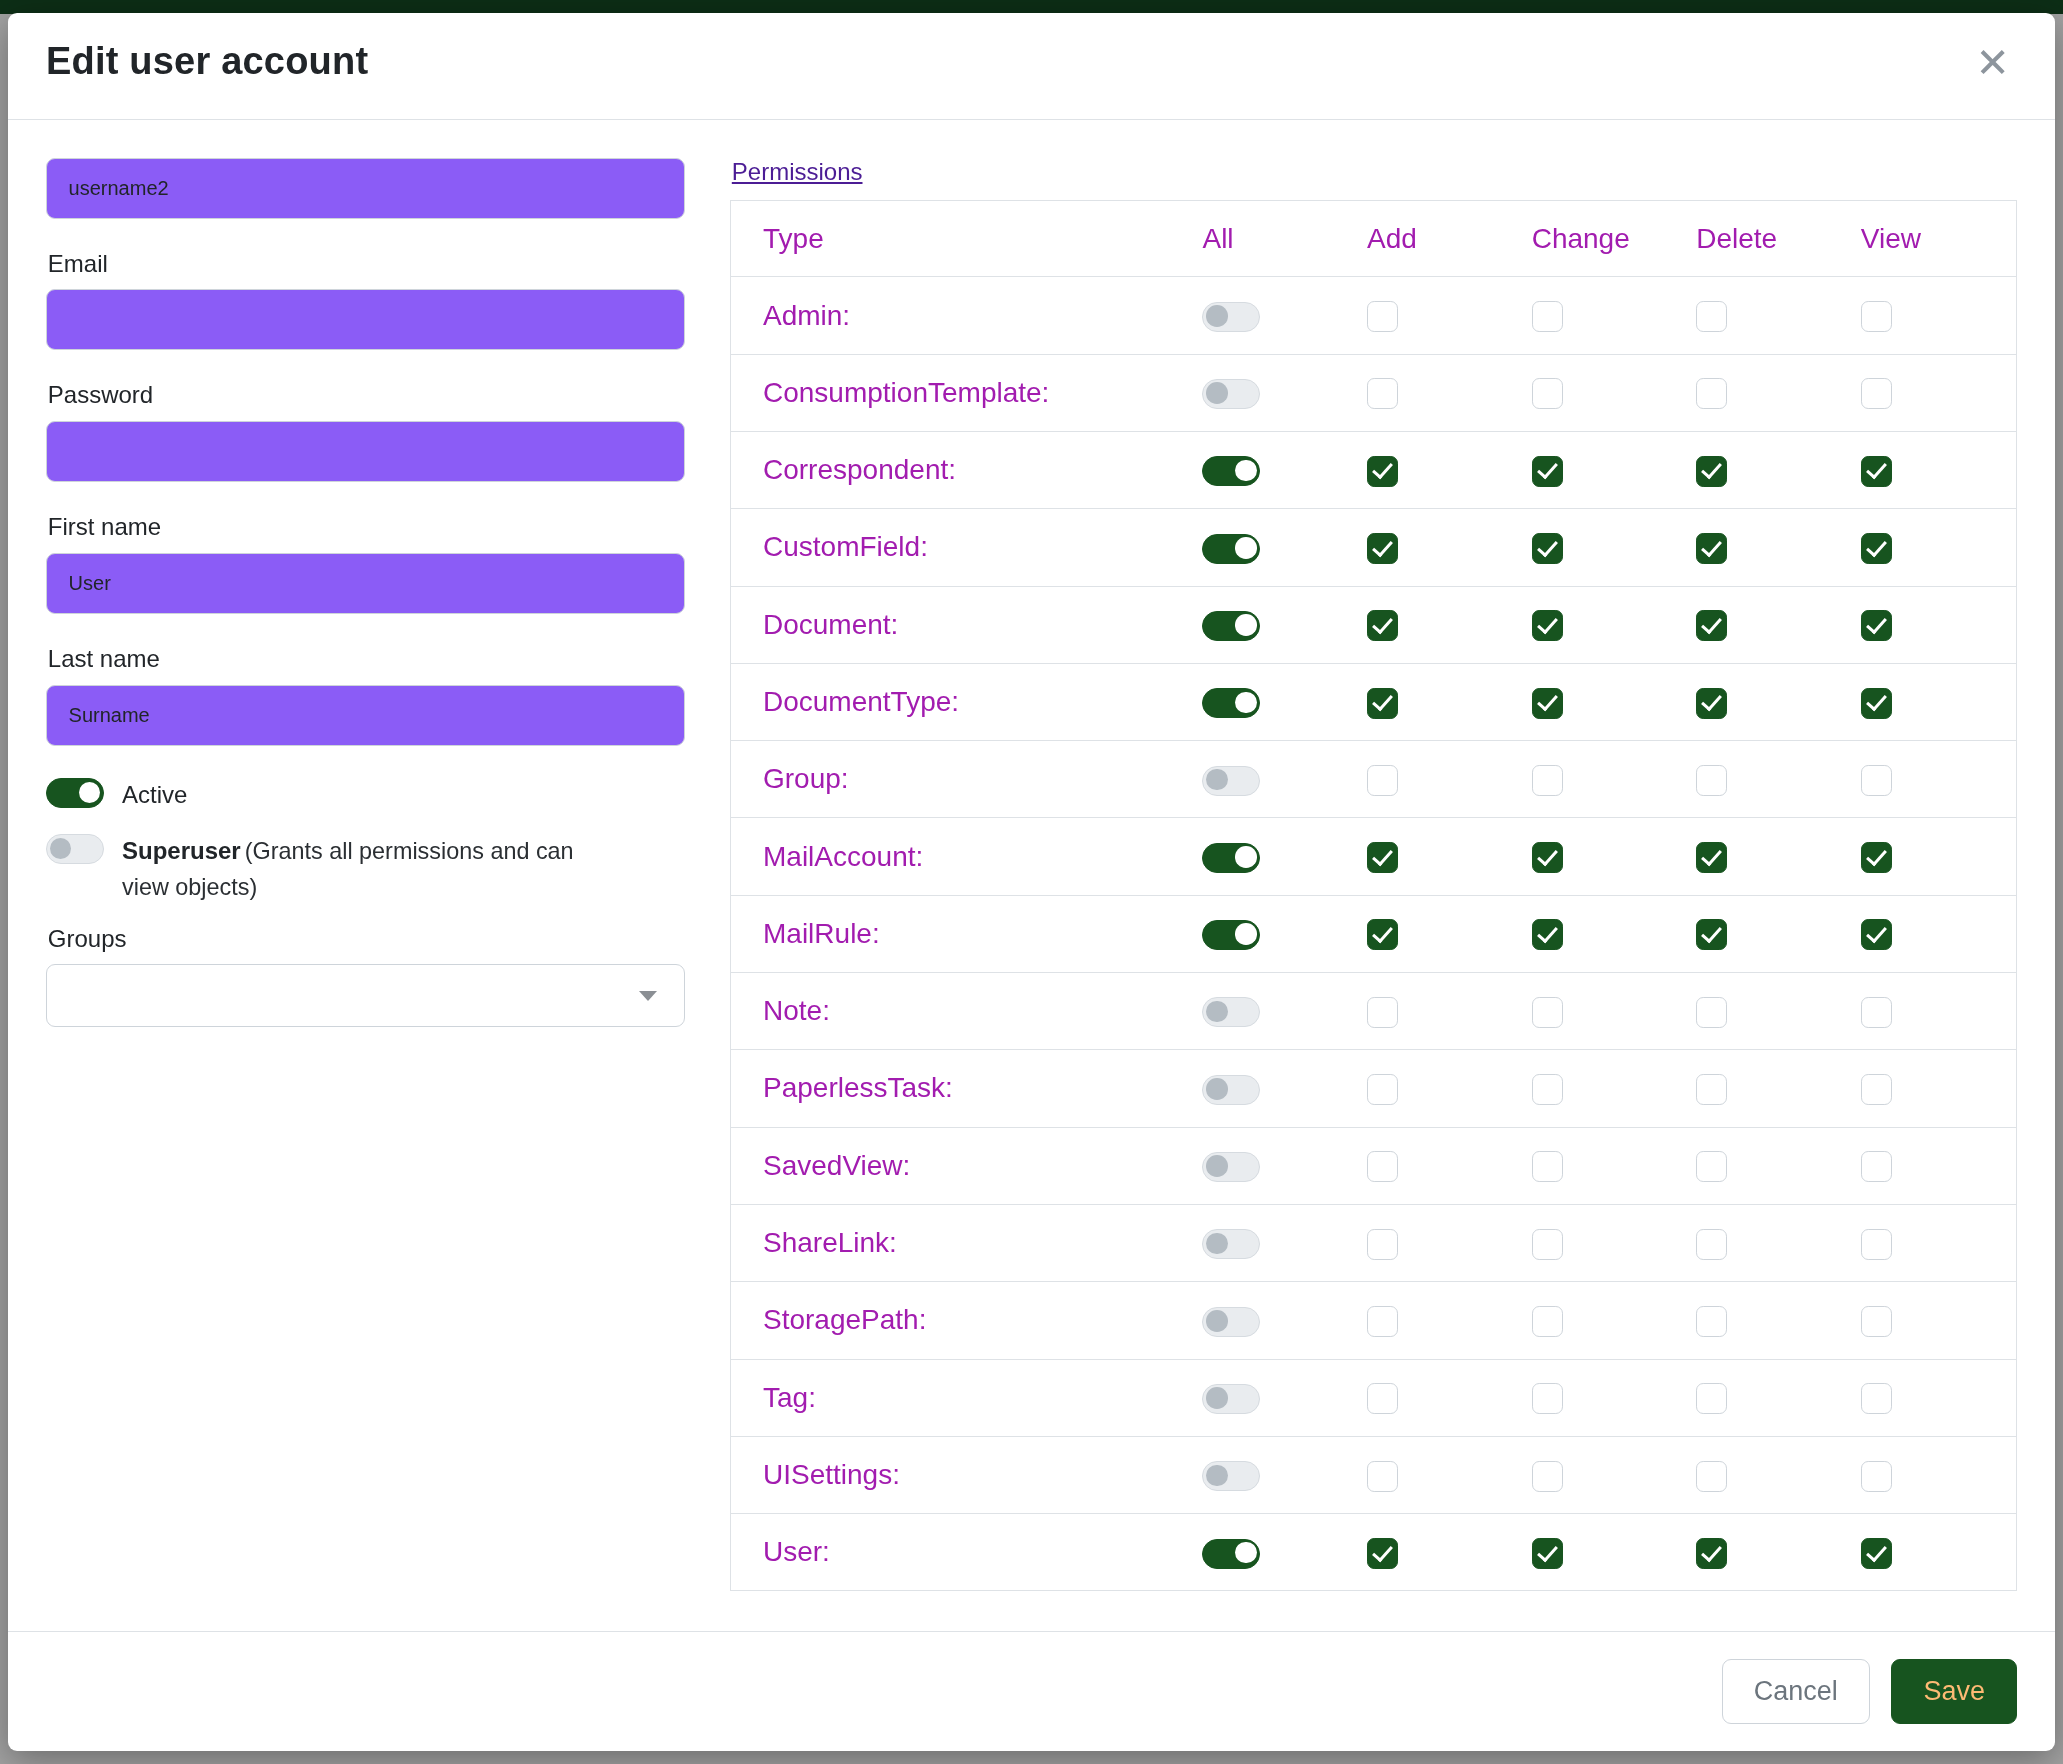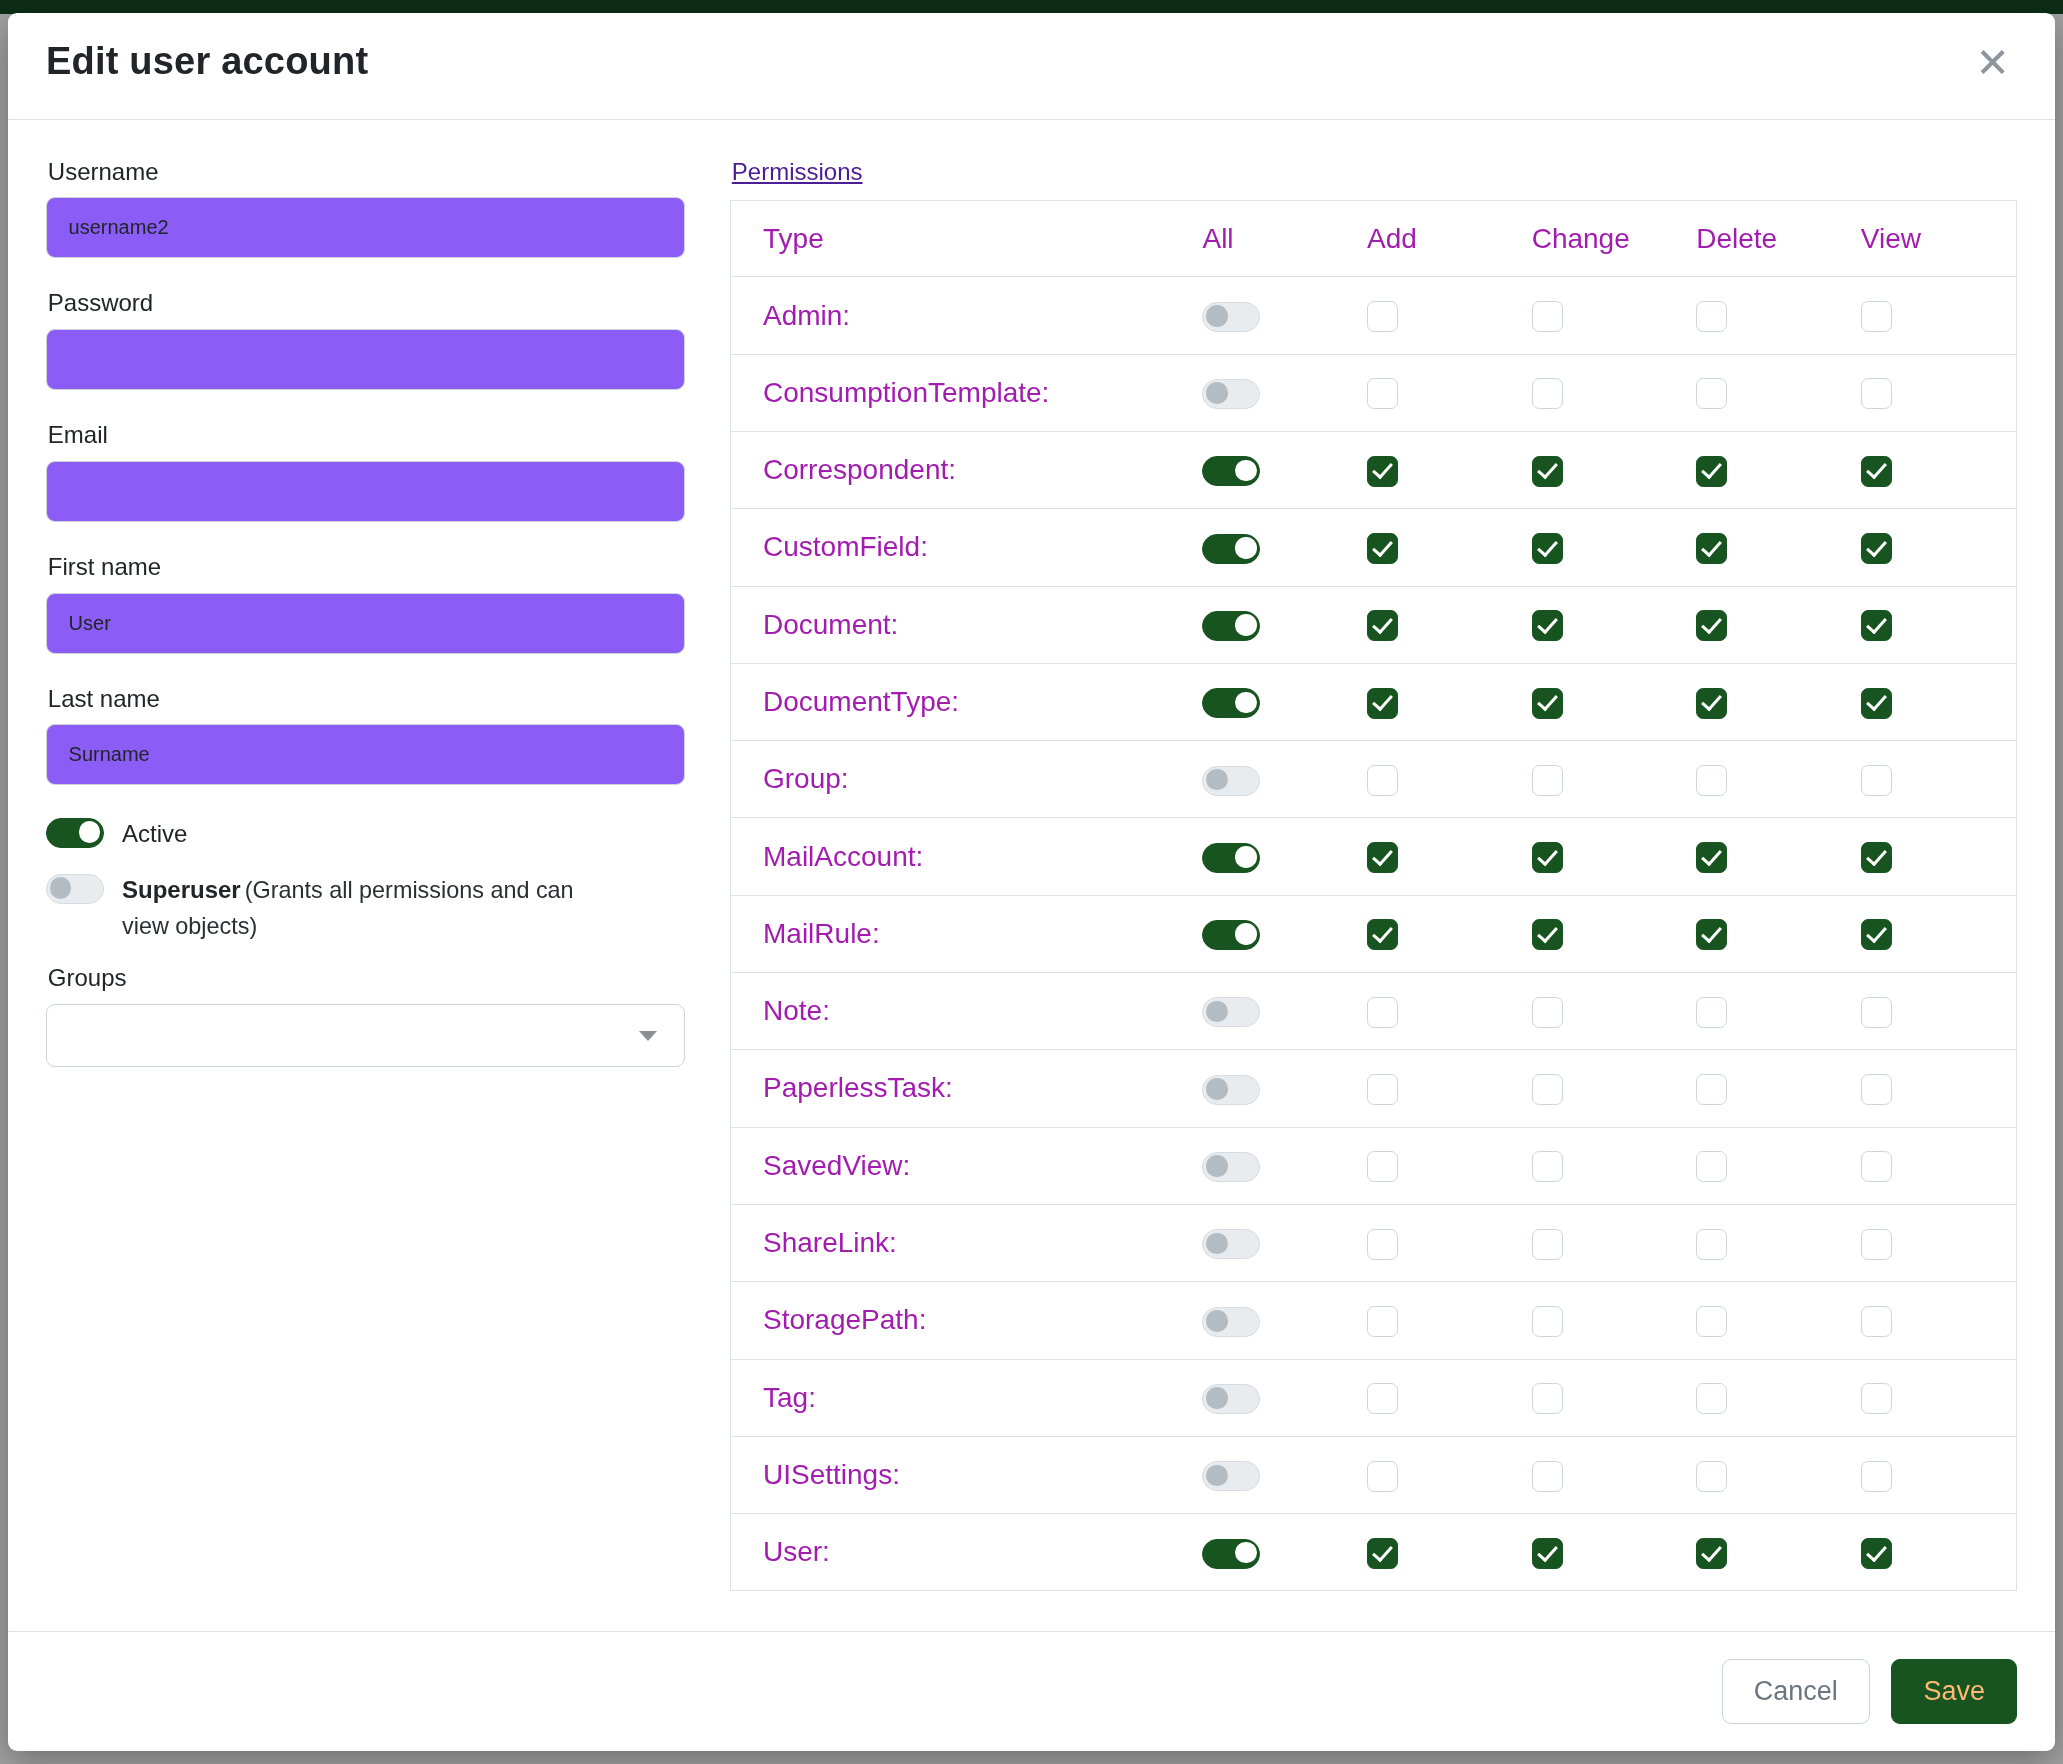--- a/index.html
+++ b/index.html
@@ -141,32 +141,31 @@
   <div class="modal-header">
     <h1 class="modal-title">Edit user account</h1>
     <button class="close-btn">✕</button>
   </div>
 
   <div class="modal-body">
 
     <div class="left-col">
 
       <div class="form-group">
-        <label class="form-label">Username</label>
         <input class="text-input" type="text" value="username2" style="">
+      </div>
+
+      <div class="form-group">
+        <label class="form-label">Email</label>
+        <input class="text-input" type="text" value="" style="">
       </div>
 
       <div class="form-group">
         <label class="form-label">Password</label>
         <input class="text-input" type="password" value="" style="">
-      </div>
-
-      <div class="form-group">
-        <label class="form-label">Email</label>
-        <input class="text-input" type="text" value="" style="">
       </div>
 
       <div class="form-group">
         <label class="form-label">First name</label>
         <input class="text-input" type="text" value="User" style="">
       </div>
 
       <div class="form-group">
         <label class="form-label">Last name</label>
         <input class="text-input" type="text" value="Surname" style="">

